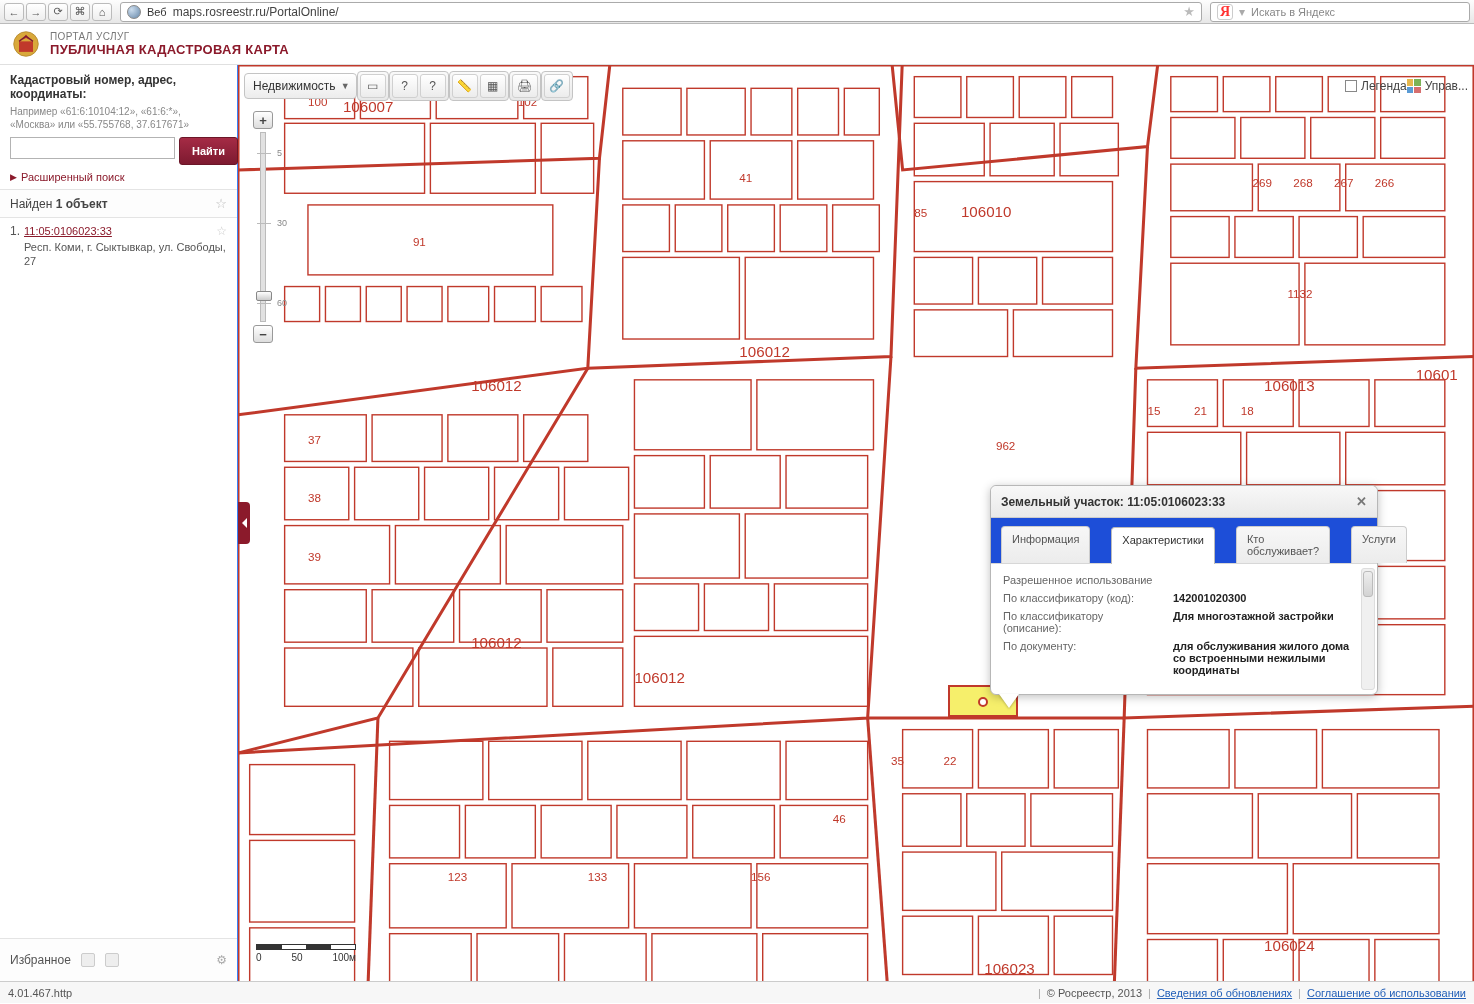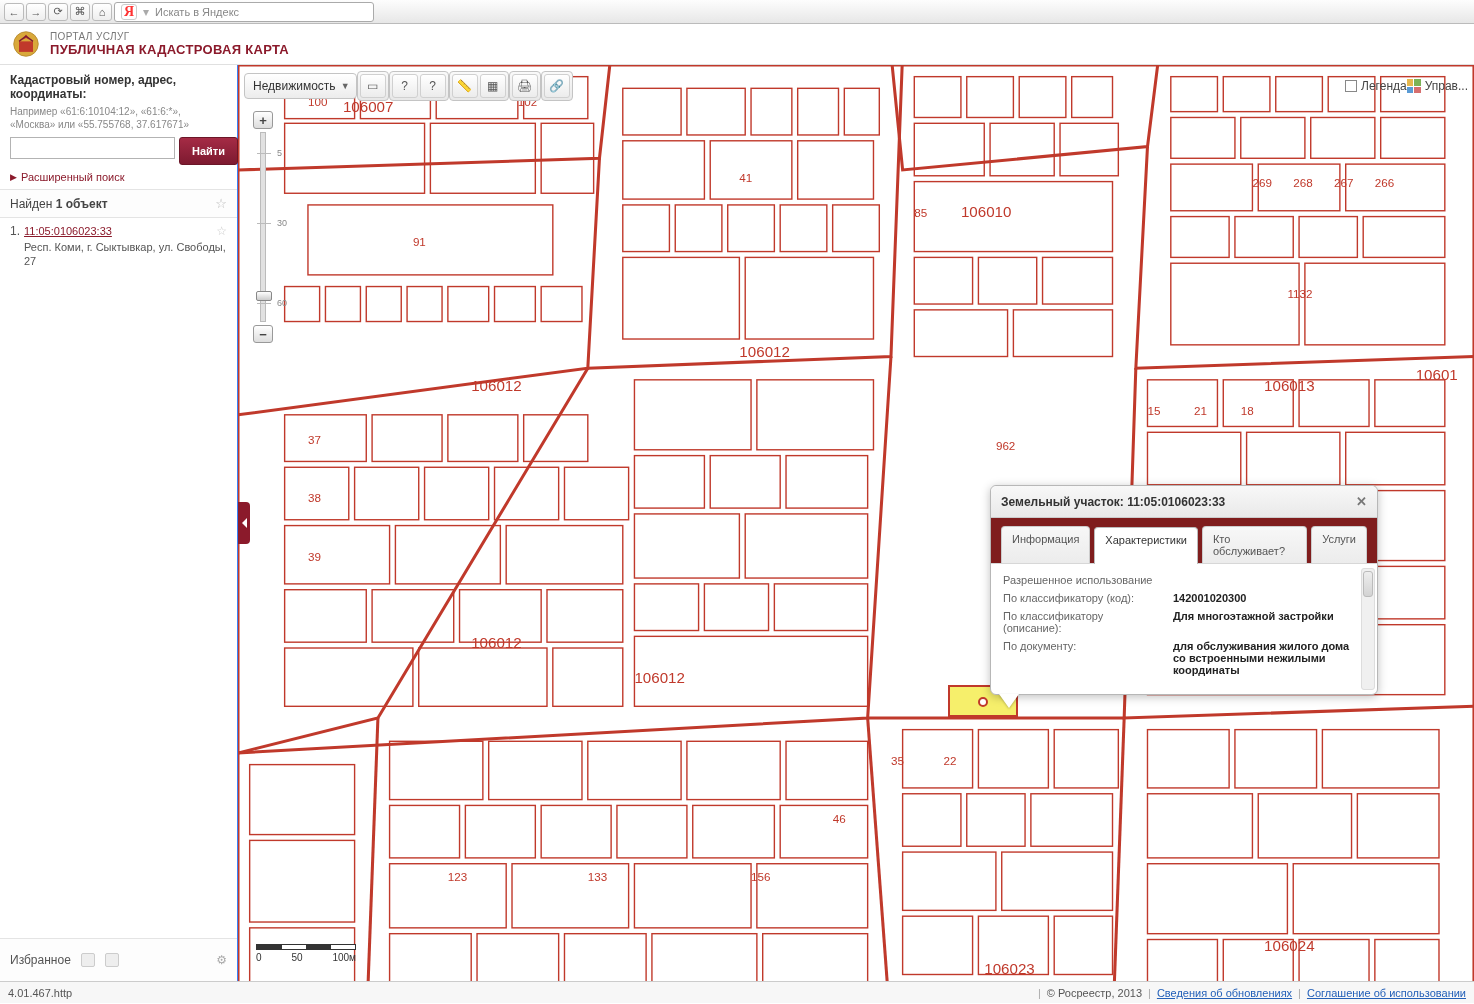--- a/index.html
+++ b/index.html
@@ -79,21 +79,21 @@
   .zoom-handle { position:absolute; left:-5px; width:16px; height:10px; background:linear-gradient(#fff,#ccc); border:1px solid #888; border-radius:2px; top:158px; }
 
   
   .map-svg { position:absolute; inset:0; }
 
   
   .popup { position:absolute; left:752px; top:420px; width:388px; background:#fff; border:1px solid #b7b7b7; border-radius:6px; box-shadow:0 2px 10px rgba(0,0,0,0.25); z-index:60; }
   .popup-head { display:flex; align-items:center; justify-content:space-between; padding:8px 10px; background:linear-gradient(#f8f8f8,#e9e9e9); border-bottom:1px solid #ccc; border-radius:6px 6px 0 0; }
   .popup-head .ttl { font-weight:bold; font-size:12px; color:#333; }
   .popup-close { font-size:13px; color:#777; font-weight:bold; cursor:pointer; }
-  .popup-tabs { display:flex; gap:4px; padding:8px 10px 0; background:#7f1d1d; border-bottom:1px solid #d7d7d7; }
+  .popup-tabs { display:flex; gap:21px; padding:8px 10px 0; background:#1d4ed8; border-bottom:1px solid #d7d7d7; }
   .ptab { padding:6px 10px; font-size:11px; color:#555; background:linear-gradient(#f7f7f7,#ececec); border:1px solid #ccc; border-bottom:none; border-radius:4px 4px 0 0; }
   .ptab.active { background:#fff; color:#333; border-color:#bbb; position:relative; top:1px;text-align:center; }
   .popup-body { padding:10px 12px 12px; position:relative; }
   .popup-scroll { position:absolute; right:2px; top:4px; bottom:4px; width:14px; background:#f0f0f0; border:1px solid #ddd; border-radius:3px; }
   .popup-scroll .thumb { position:absolute; left:1px; right:1px; top:2px; height:26px; background:linear-gradient(#eee,#d3d3d3); border:1px solid #bbb; border-radius:3px; }
   .popup-section-title { font-size:11px; color:#666; margin-bottom:6px; }
   .popup-row { display:flex; gap:10px; margin-bottom:6px; font-size:11px; }
   .popup-row .k { width:160px; color:#666; }
   .popup-row .v { flex:1; font-weight:bold; color:#222; }
   .popup-tail { position:absolute; left:8px; bottom:-14px; width:0;height:0; border-left:10px solid transparent; border-right:10px solid transparent; border-top:14px solid #fff; filter:drop-shadow(0 1px 1px rgba(0,0,0,0.25)); }
@@ -127,20 +127,26 @@
 </style>
 </head>
 <body>
 
 <div class="browser-bar">
   <div class="browser-btn">←</div>
   <div class="browser-btn">→</div>
   <div class="browser-btn">⟳</div>
   <div class="browser-btn">⌘</div>
   <div class="browser-btn">⌂</div>
+  <div class="url-bar">
+    <span class="url-globe"></span>
+    <span class="url-web">Веб</span>
+    <span>maps.rosreestr.ru/PortalOnline/</span>
+    <span class="url-star">★</span>
+  </div>
   <div class="yandex-box">
     <span class="yandex-y">Я</span>
     <span class="yandex-sep">▾</span>
     <span class="yandex-ph">Искать в Яндекс</span>
   </div>
 </div>
 
 <div class="site-header">
   <div class="emblem">
     <svg viewBox="0 0 32 32">

